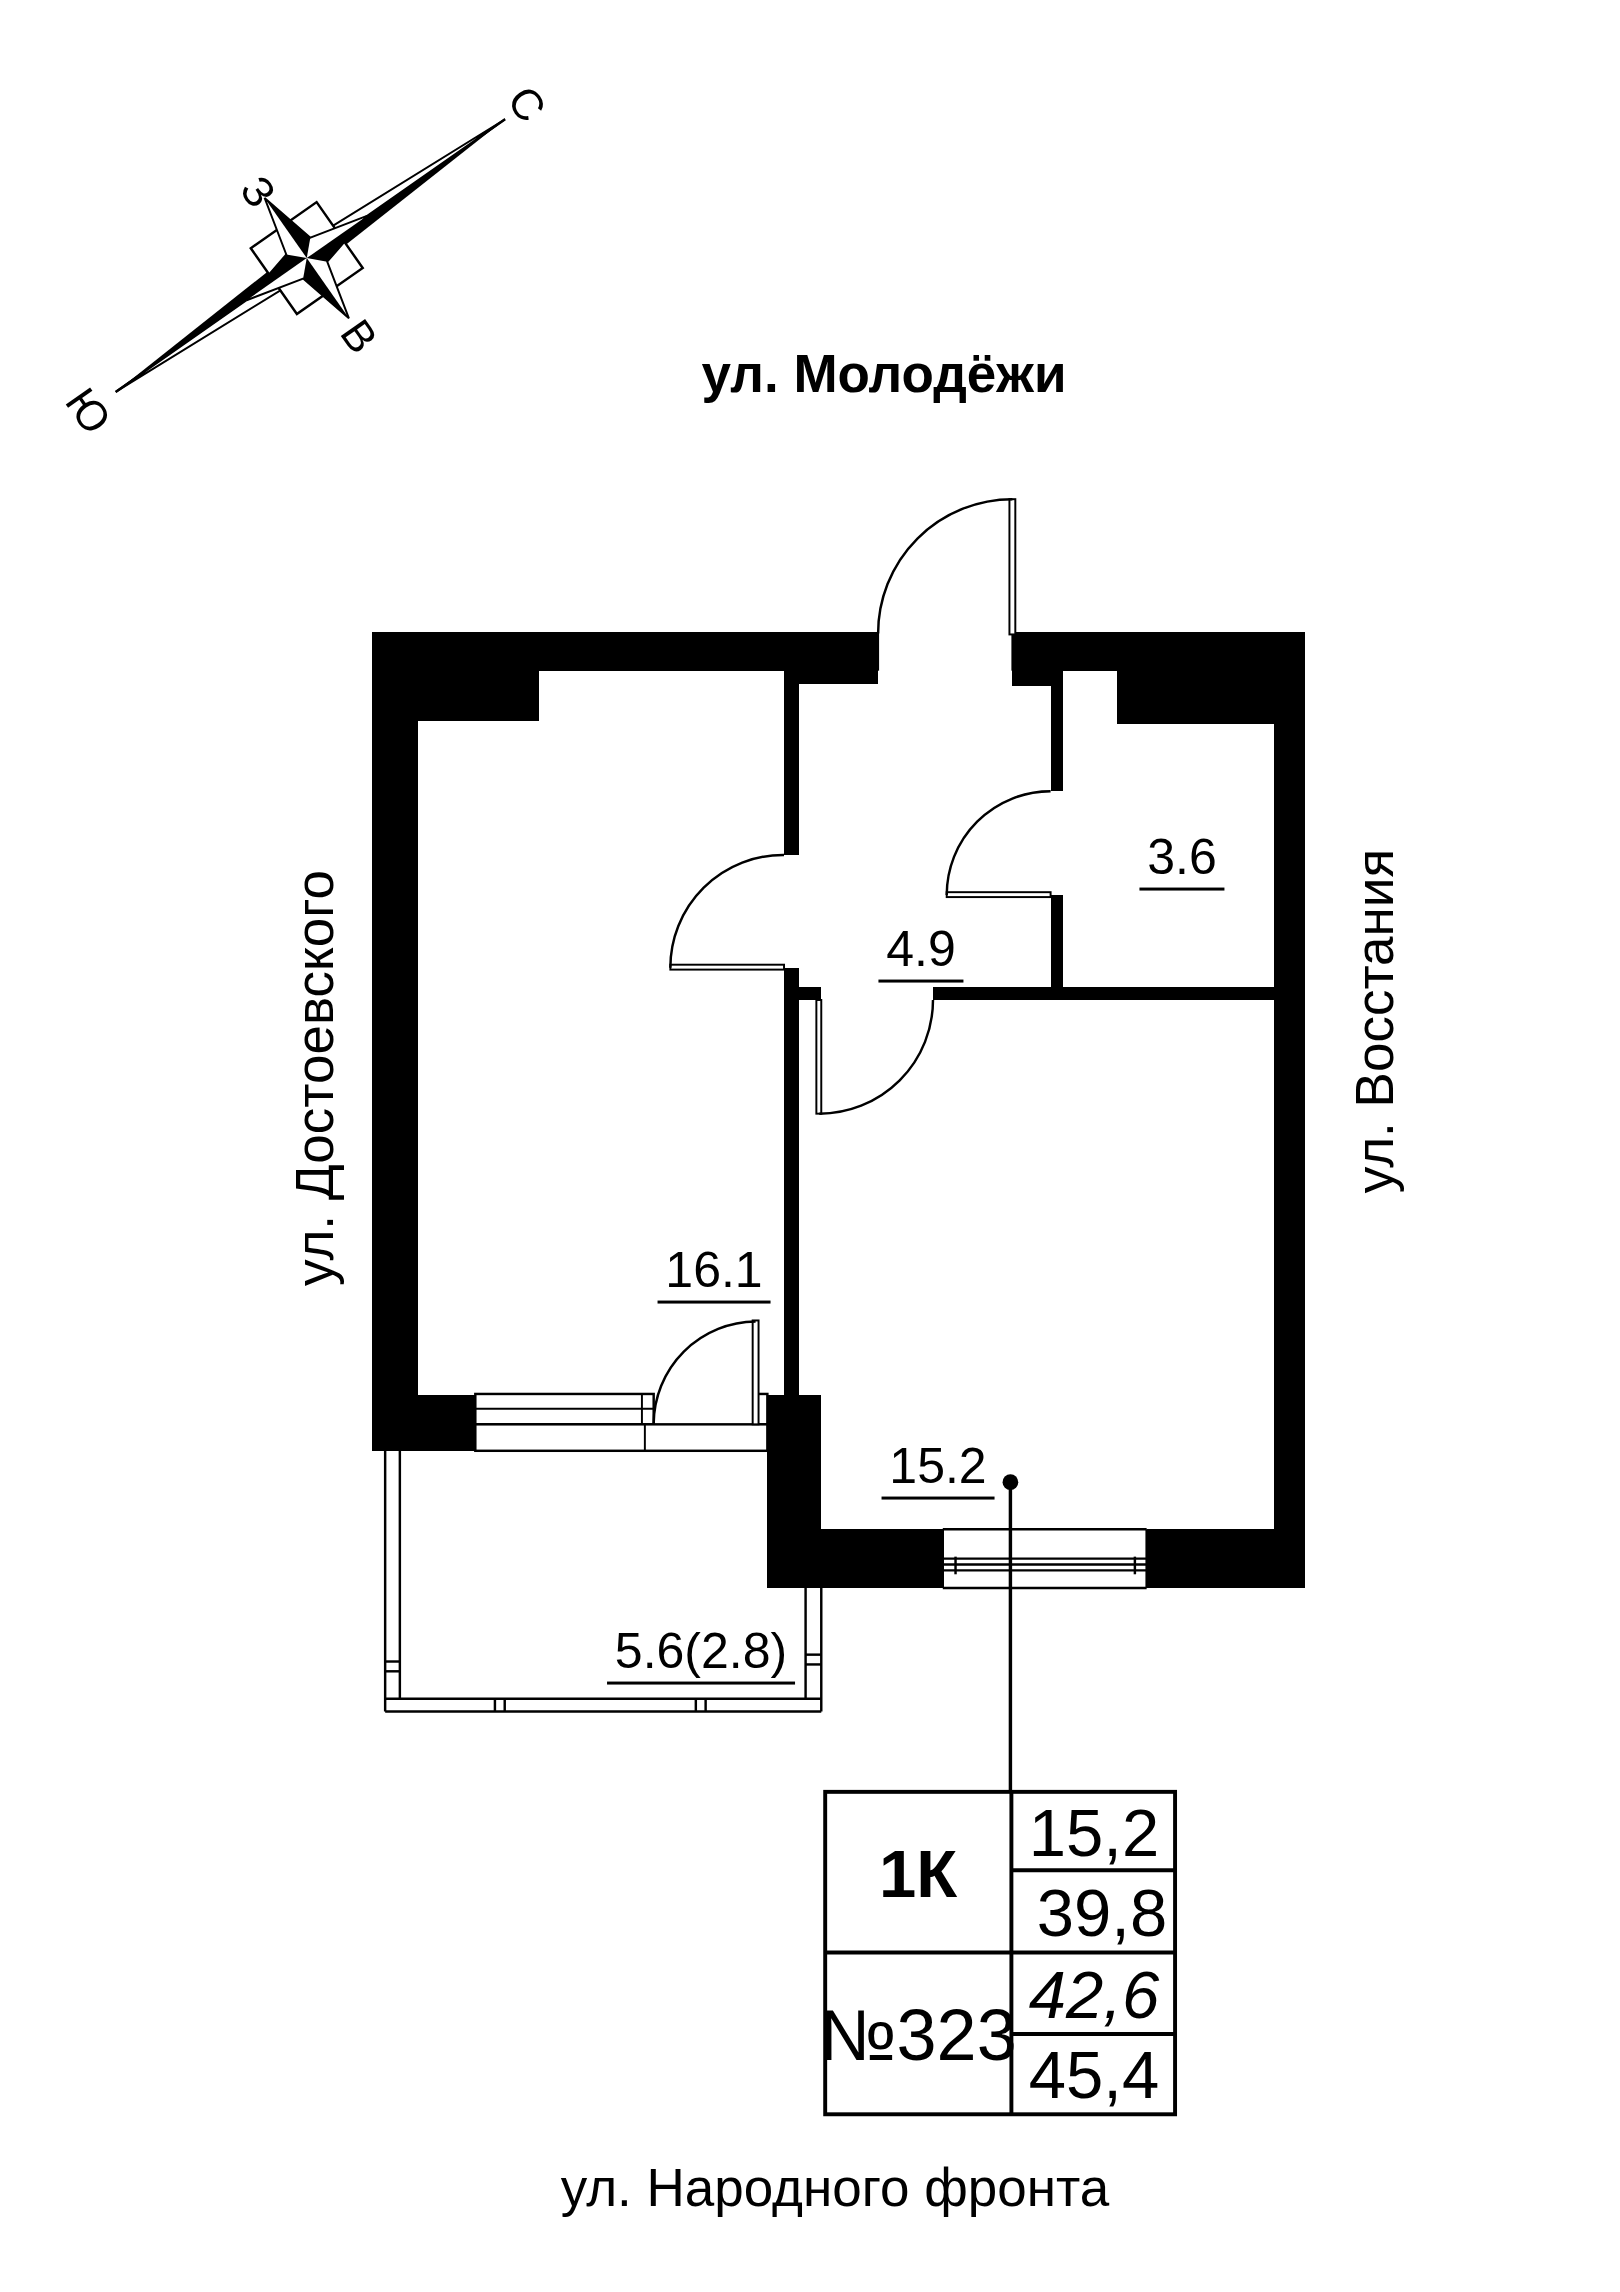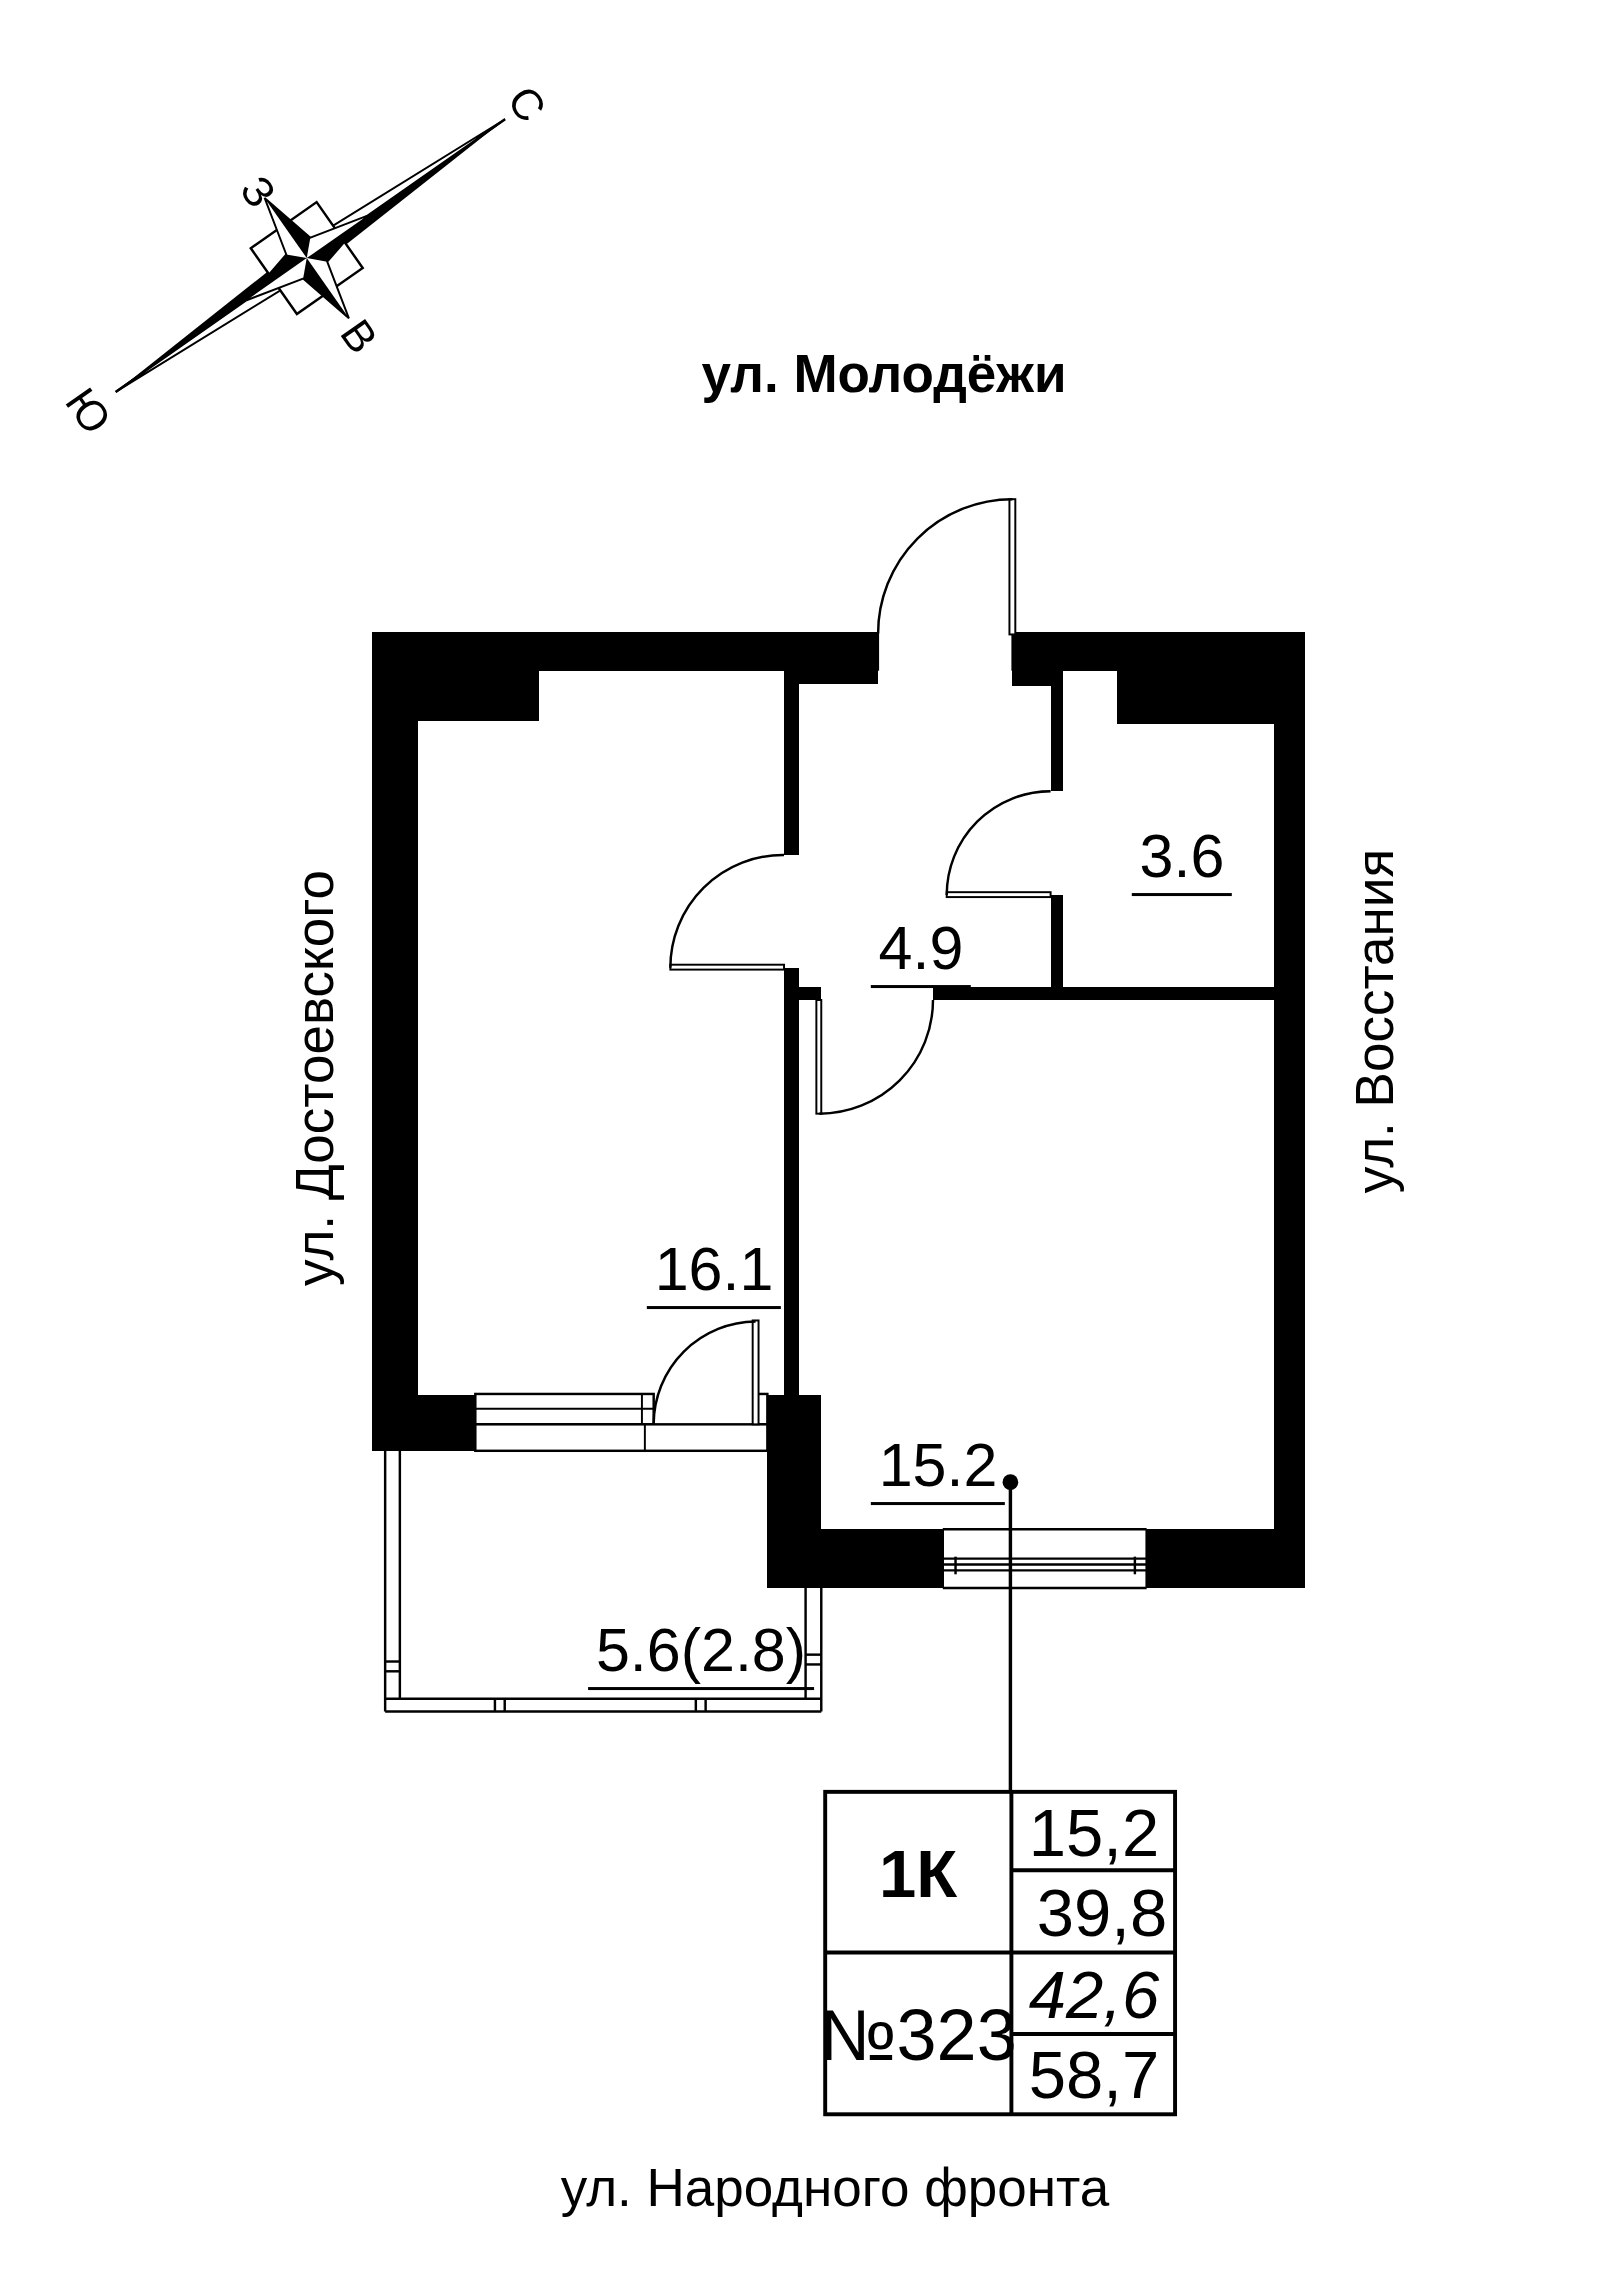--- a/index.html
+++ b/index.html
@@ -6,21 +6,21 @@
   .sheet {
     position:relative; width:1620px; height:2293px; background:#fff;
     font-family:"Liberation Sans", sans-serif; color:#000; overflow:hidden;
   }
   .sheet svg { position:absolute; left:0; top:0; }
   svg text { font-family:"Liberation Sans", sans-serif; fill:#000; }
   .lbl { position:absolute; white-space:nowrap; color:#000; }
   .street { font-size:53px; transform:translate(-50%,-50%); }
   .street.vert { transform:translate(-50%,-50%) rotate(-90deg); }
   .area-label {
-    position:absolute; white-space:nowrap; font-size:61px; line-height:1;
+    position:absolute; white-space:nowrap; font-size:50px; line-height:1;
     border-bottom:3.9px solid #000; padding:0 7.8px 5.9px 7.8px;
     transform:translate(-50%,-50%);
   }
   .tcell {
     position:absolute; white-space:nowrap; font-size:67px; line-height:1;
     transform:translate(-50%,-50%);
   }
   .tcell.small { font-size:72px; }
 </style>
 </head>
@@ -176,15 +176,15 @@
   <div class="area-label" style="left:921px; top:953px;">4.9</div>
   <div class="area-label" style="left:1182px; top:861px;">3.6</div>
   <div class="area-label" style="left:938px; top:1470px;">15.2</div>
   <div class="area-label" style="left:701px; top:1655px;text-align:center;">5.6(2.8)</div>
 
   <div class="tcell" style="left:918px; top:1873px;font-weight:bold;">1К</div>
   <div class="tcell small" style="left:918px; top:2035px;">№323</div>
   <div class="tcell" style="left:1094px; top:1832px;">15,2</div>
   <div class="tcell" style="left:1094px; top:1912px;margin-left:8px;">39,8</div>
   <div class="tcell" style="left:1094px; top:1994px;font-style:italic;">42,6</div>
-  <div class="tcell" style="left:1094px; top:2074px;">58,7</div>
+  <div class="tcell" style="left:1094px; top:2074px;">45,4</div>
 </div>
 
 
 </body></html>

